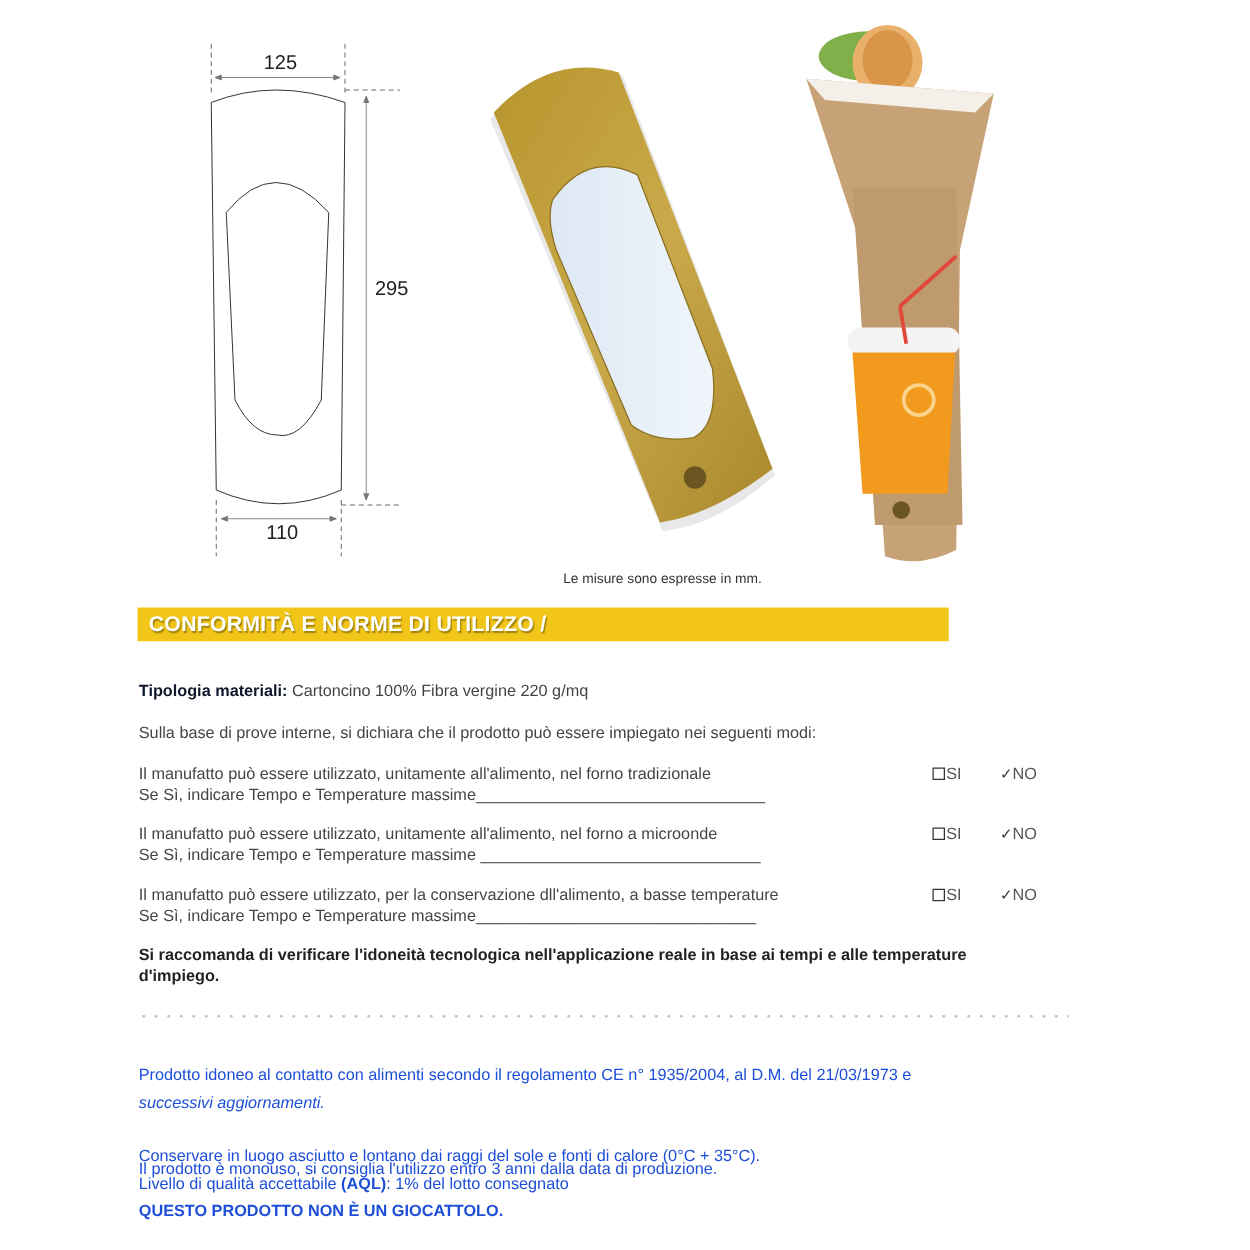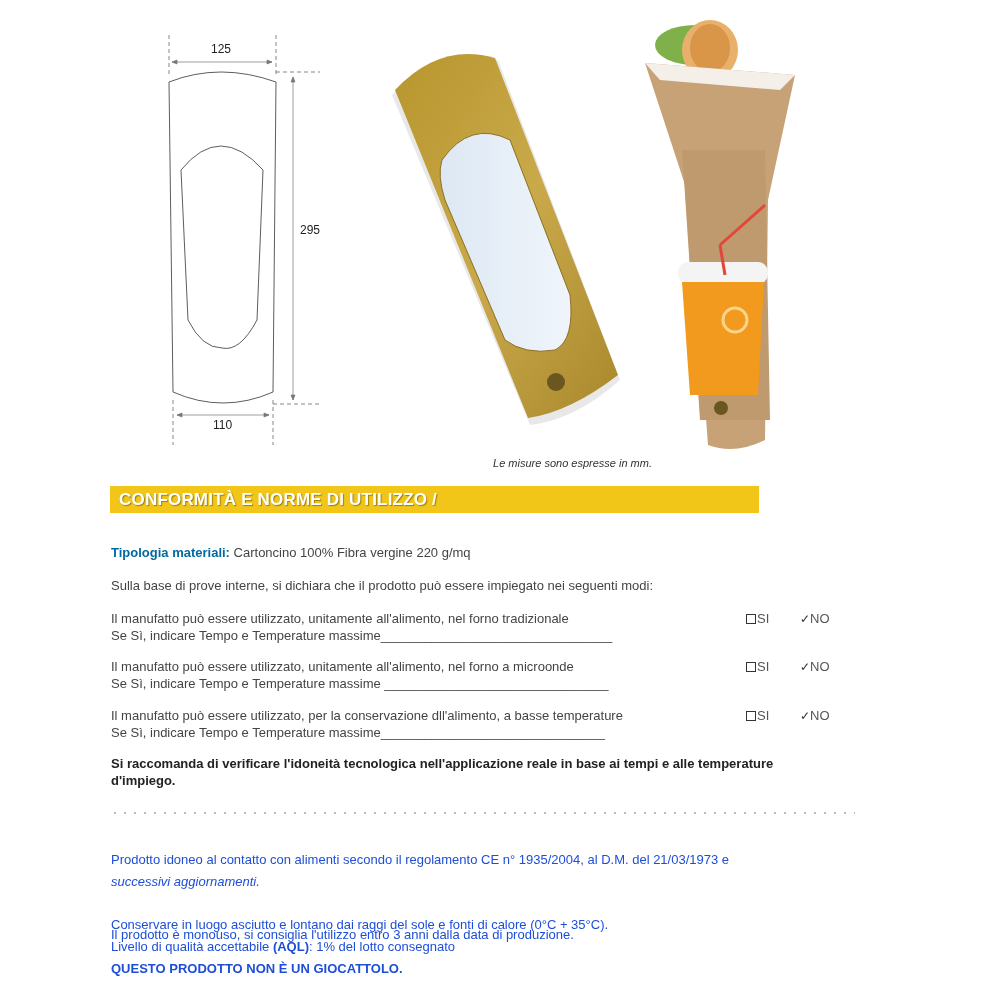--- a/index.html
+++ b/index.html
@@ -1,39 +1,39 @@
 <!DOCTYPE html>
 <html><head>
 <meta charset="utf-8">
 <style>
   html, body { margin: 0; padding: 0; background: #ffffff; }
   body { width: 1000px; height: 1000px; position: relative; overflow: hidden;
          font-family: "Liberation Sans", sans-serif; color: #3a3a3a; }
 
   
   .drawing { position: absolute; left: 150px; top: 30px; width: 200px; height: 420px; }
-  .dim-label { position: absolute; font-size: 12px; color: #222; }
+  .dim-label { position: absolute; font-size: 16px; color: #222; }
 
   
   .photo-sleeve { position: absolute; left: 380px; top: 50px; width: 260px; height: 390px; }
   .photo-cone { position: absolute; left: 630px; top: 0px; width: 180px; height: 465px; }
 
-  .caption { position: absolute; left: 392px; top: 457px; width: 260px; text-align: right;
-             font-size: 11px; color: #333; font-style: italic; }
+  .caption { position: absolute; left: 400px; top: 457px; width: 260px; text-align: center;
+             font-size: 11px; color: #333; }
 
   
   .banner { position: absolute; left: 110px; top: 486px; width: 649px; height: 27px;
             background: #f1c618; }
   .banner-title { position: absolute; left: 9px; top: 4px; font-size: 17px; font-weight: bold;
                   color: #ffffff; letter-spacing: 0.2px;
                   text-shadow: 1px 1px 1px rgba(90,70,0,0.55); }
 
   
   .txt { position: absolute; left: 111px; font-size: 13px; color: #444; white-space: nowrap; }
-  .txt b { color: #0369a1; }
+  .txt b { color: #0f172a; }
   .bold { font-weight: bold; color: #222; }
 
   .opt { position: absolute; font-size: 13px; color: #555; white-space: nowrap; }
   .box { display: inline-block; width: 8px; height: 8px; border: 1.5px solid #333;
          vertical-align: -1px; margin-right: 1px; }
   .check { color: #333; font-size: 12px; }
 
   .dots { position: absolute; left: 110px; top: 812px; width: 745px; height: 2px;
           background-image: radial-gradient(circle, #bbbbbb 0.9px, transparent 1.2px);
           background-size: 10px 2px; }

